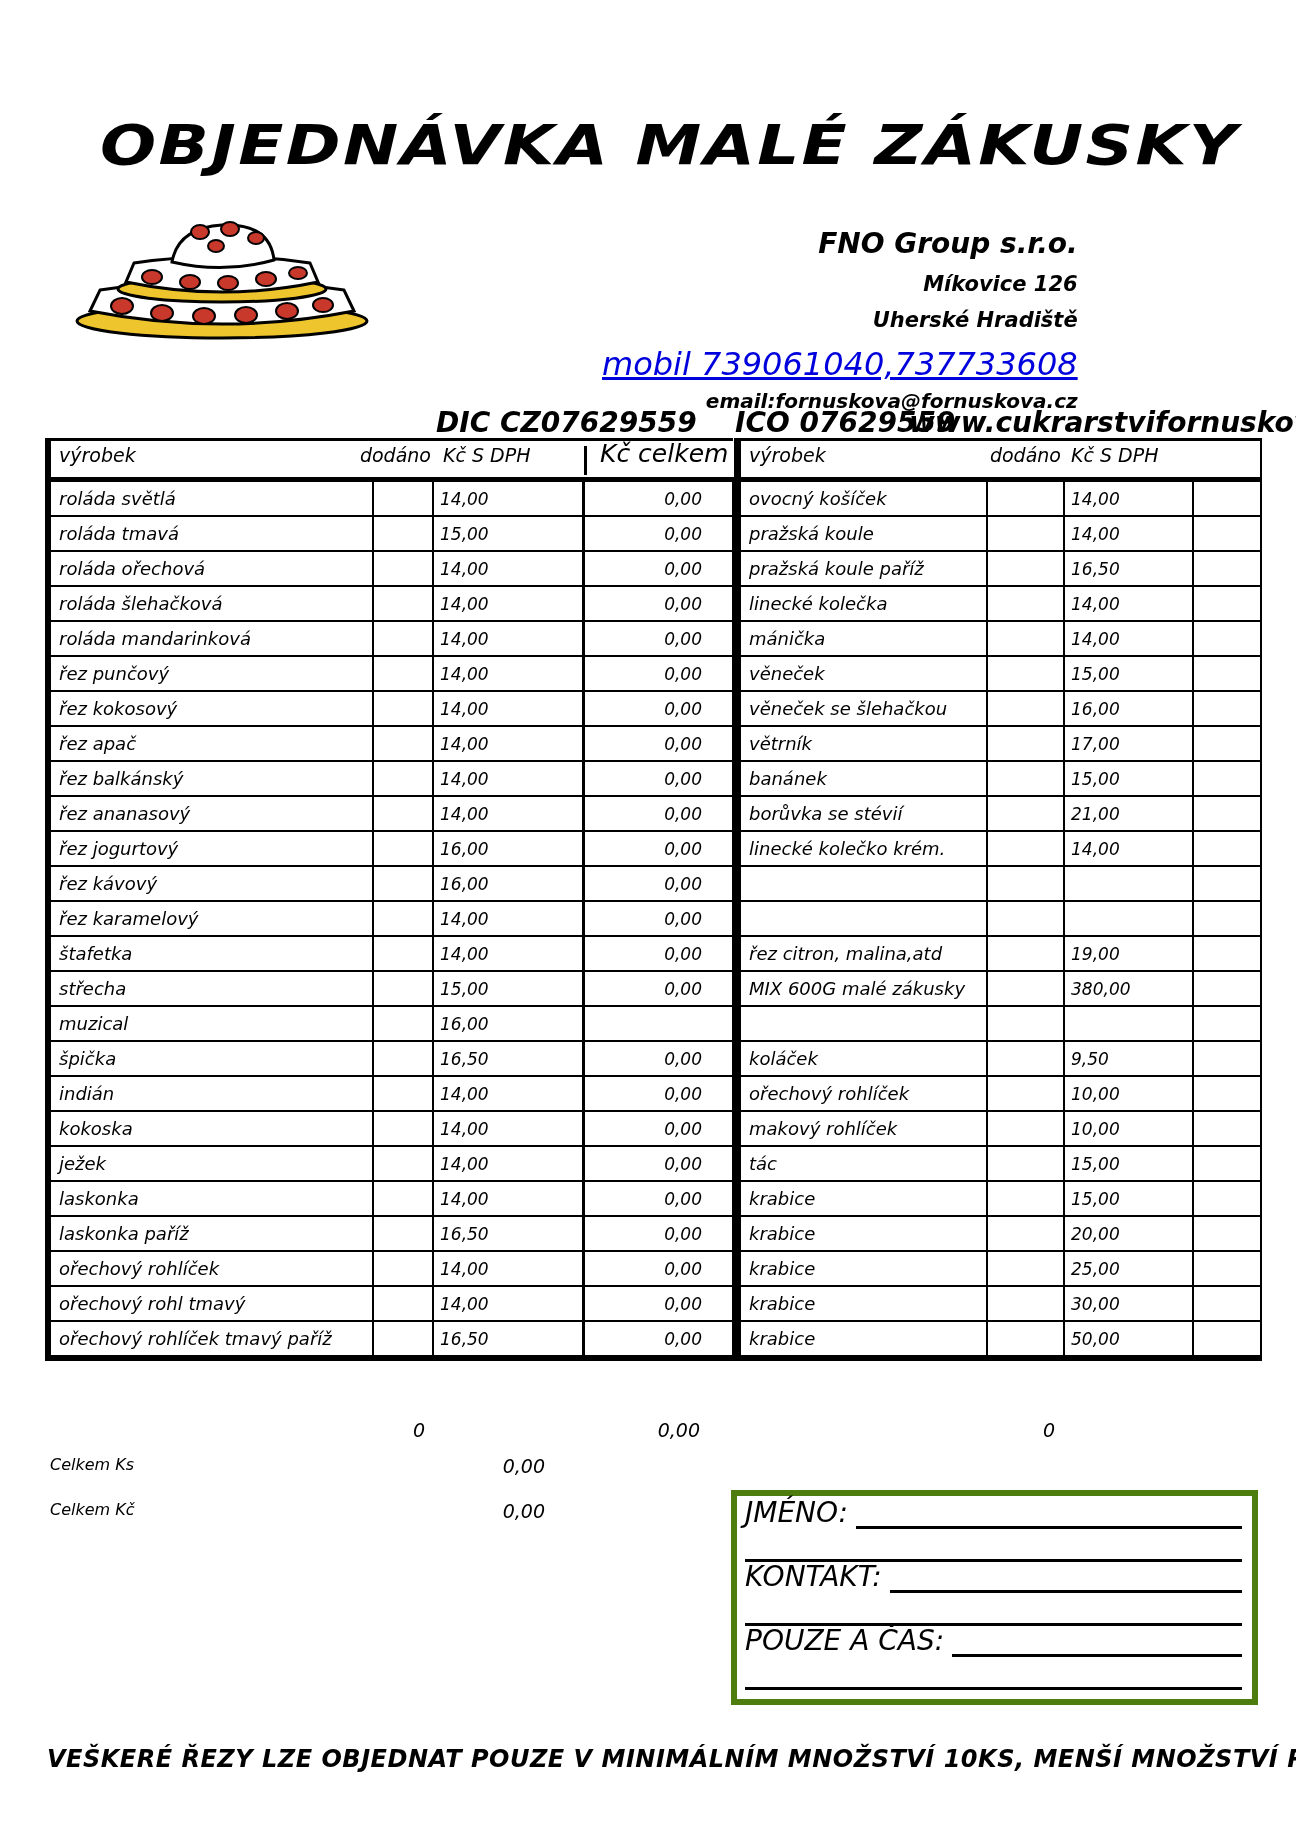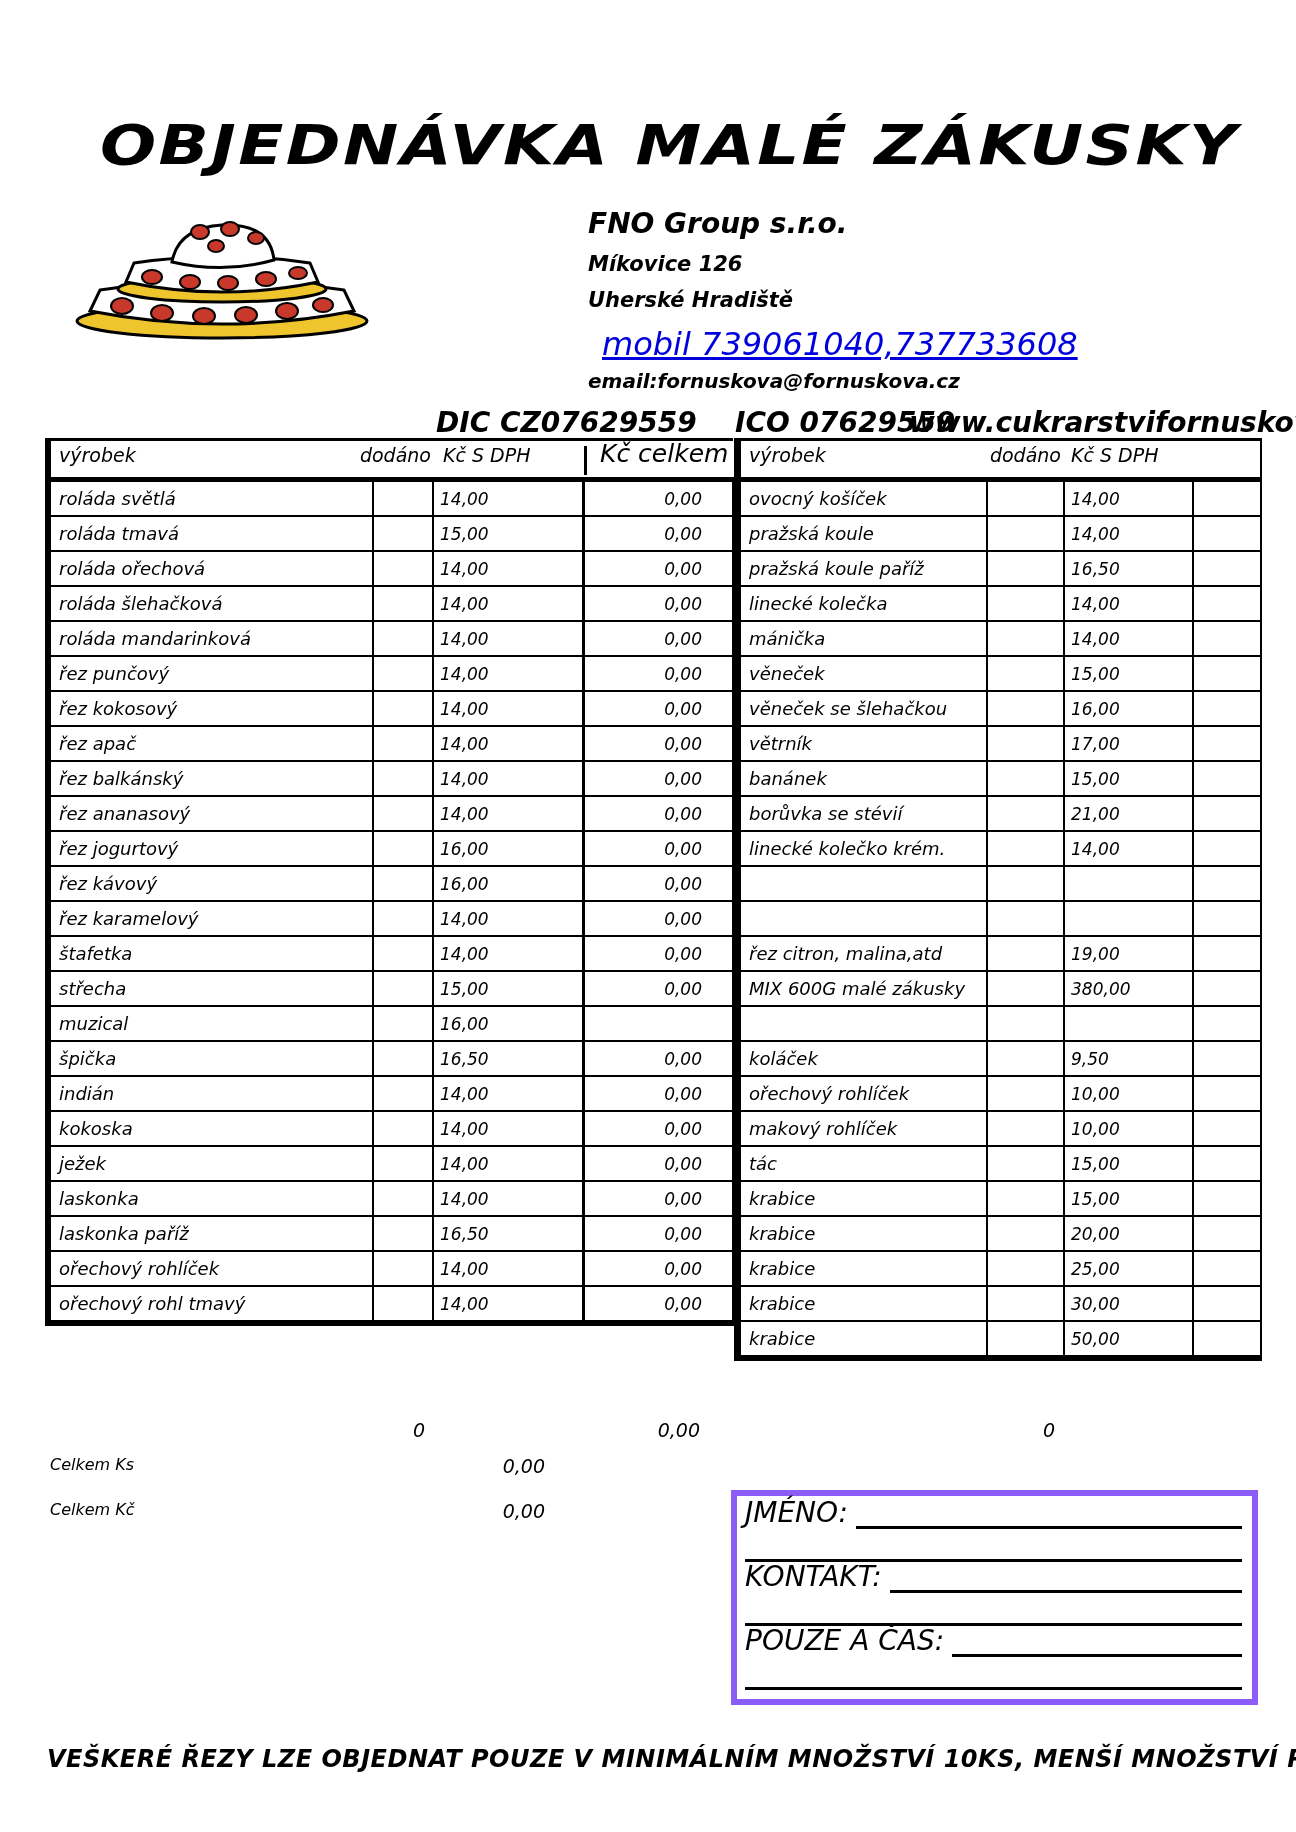--- a/index.html
+++ b/index.html
@@ -9,21 +9,21 @@
     overflow:hidden;margin:0 auto;
   }
   
   .title{
     position:absolute;left:100px;top:112px;font-size:56px;font-weight:bold;
     letter-spacing:2px;transform:scaleX(1.18);transform-origin:left center;white-space:nowrap;
   }
   
   .cake{position:absolute;left:60px;top:210px;}
   
-  .company{position:absolute;left:588px;top:210px;line-height:1;}
+  .company{position:absolute;left:588px;top:230px;line-height:1;text-align:right;}
   .co-name{font-size:28px;font-weight:bold;margin-bottom:16px;}
   .co-line{font-size:21px;font-weight:bold;margin-bottom:15px;}
   .co-mobile{display:inline-block;font-size:32px;font-weight:normal;color:#0000dd;
     text-decoration:underline;margin:2px 0 11px 14px;cursor:pointer;}
   .co-email{font-size:20px;font-weight:bold;}
   
   .reg{position:absolute;top:406px;font-size:28px;font-weight:bold;white-space:nowrap;}
   .reg.dic{left:436px;} .reg.ico{left:735px;} .reg.web{left:909px;}
   
   .tables{position:absolute;left:45px;top:438px;display:flex;align-items:flex-start;}
@@ -52,21 +52,21 @@
   .sum{position:absolute;top:1419px;font-size:19px;text-align:right;white-space:nowrap;}
   .sum.s1{left:370px;width:55px;}
   .sum.s2{left:595px;width:105px;}
   .sum.s3{left:980px;width:75px;}
   
   .tot-label{position:absolute;left:50px;font-size:16px;white-space:nowrap;}
   .tot-value{position:absolute;left:425px;width:120px;text-align:right;font-size:19px;}
   .tot-ks{top:1455px;} .tot-kc{top:1500px;}
   
   .contact-box{position:absolute;left:731px;top:1490px;width:527px;height:215px;
-    border:6px solid #8b5cf6;box-sizing:border-box;display:flex;flex-direction:column;
+    border:6px solid #4d7c0f;box-sizing:border-box;display:flex;flex-direction:column;
     padding:2px 10px 9px 8px;}
   .cb-row{flex:1;display:flex;align-items:flex-end;}
   .cb-label{font-size:28px;white-space:nowrap;line-height:1;padding-bottom:2px;}
   .cb-line{flex:1;border-bottom:3px solid #000;height:100%;margin-left:8px;}
   .cb-blank{flex:1;border-bottom:3px solid #000;}
   
   .disclaimer{position:absolute;left:47px;top:1745px;font-size:24px;font-weight:bold;
     letter-spacing:0.5px;white-space:nowrap;}
 </style>
 </head>
@@ -272,20 +272,26 @@
             <td class="c-del"></td>
             <td class="c-price">14,00</td>
             <td class="c-total">0,00</td>
           </tr>
           <tr>
             <td class="c-name">ořechový rohl tmavý</td>
             <td class="c-del"></td>
             <td class="c-price">14,00</td>
             <td class="c-total">0,00</td>
           </tr>
+          <tr>
+            <td class="c-name">ořechový rohlíček tmavý paříž</td>
+            <td class="c-del"></td>
+            <td class="c-price">16,50</td>
+            <td class="c-total">0,00</td>
+          </tr>
         </tbody>
     </table>
 
     <table class="t-right">
       <colgroup>
           <col style="width:248px">
           <col style="width:77px">
           <col style="width:128px">
           <col style="width:68px">
         </colgroup>

